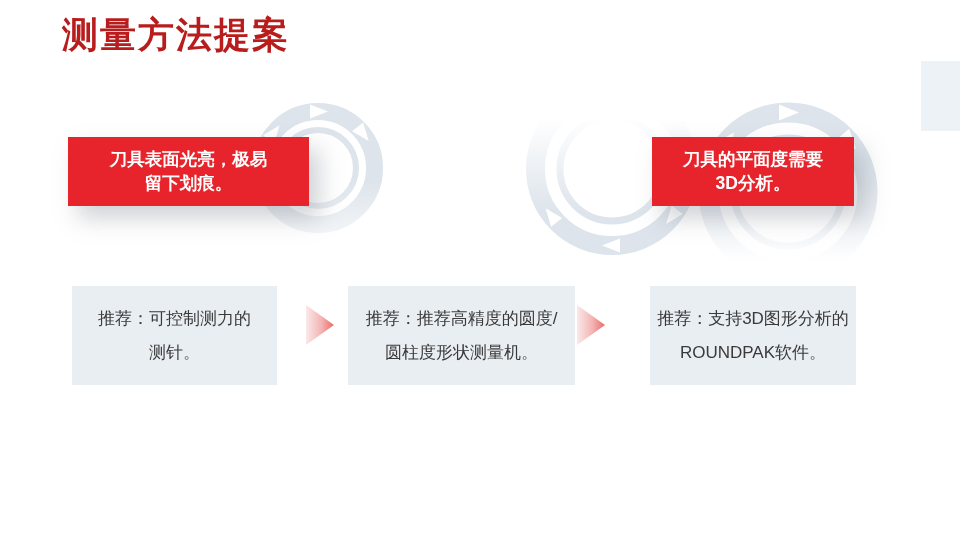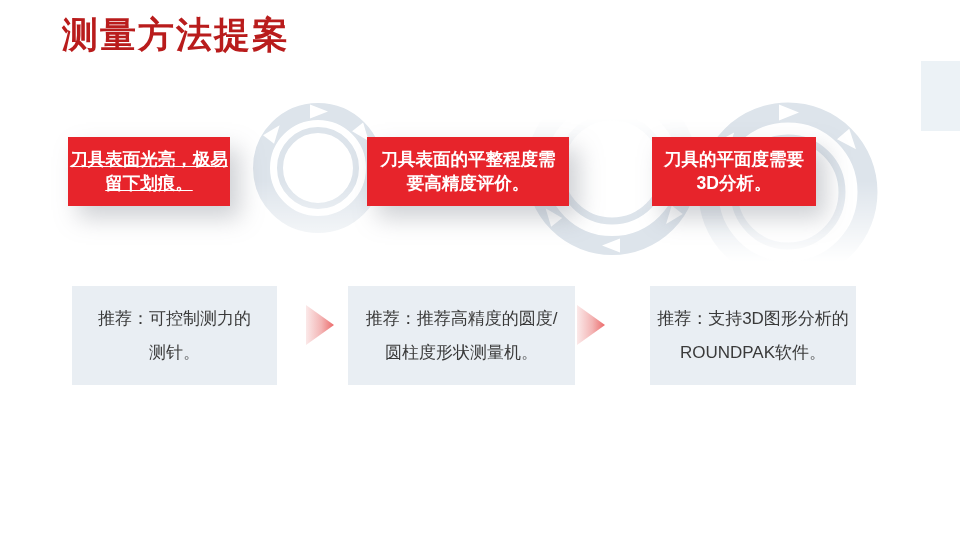--- a/index.html
+++ b/index.html
@@ -25,23 +25,23 @@
   }
 
   .problem {
     position:absolute; top:137px; height:69px;
     background:#e7242b; color:#ffffff;
     font-size:17.5px; font-weight:700; line-height:1.35;
     display:flex; align-items:center; justify-content:center;
     text-align:center; white-space:pre-line;
     box-shadow:10px 12px 22px rgba(130,135,145,0.38);
   }
-  #problem-1 { left:68px;  width:162px;text-decoration:underline; }
+  #problem-1 { left:68px;  width:241px; }
   #problem-2 { left:367px; width:202px; }
-  #problem-3 { left:652px; width:164px; }
+  #problem-3 { left:652px; width:202px; }
 
   .rec {
     position:absolute; top:286px; height:99px;
     background:#e9eef3; color:#3a3a3a;
     font-size:17px; font-weight:400; line-height:2.0;
     display:flex; align-items:center; justify-content:center;
     text-align:center; white-space:pre-line;
   }
   #rec-1 { left:72px;  width:205px; }
   #rec-2 { left:348px; width:227px; }
@@ -109,22 +109,20 @@
       </g>
     </g>
   </svg>
 
   <div class="corner-rect"></div>
 
   <div class="title">测量方法提案</div>
 
   <div class="problem" id="problem-1">刀具表面光亮，极易
 留下划痕。</div>
-  <div class="problem" id="problem-2">刀具表面的平整程度需
-要高精度评价。</div>
   <div class="problem" id="problem-3">刀具的平面度需要
 3D分析。</div>
 
   <div class="rec" id="rec-1">推荐：可控制测力的
 测针。</div>
   <div class="flow-arrow" id="flow-arrow-1"></div>
   <div class="rec" id="rec-2">推荐：推荐高精度的圆度/
 圆柱度形状测量机。</div>
   <div class="flow-arrow" id="flow-arrow-2"></div>
   <div class="rec" id="rec-3">推荐：支持3D图形分析的

